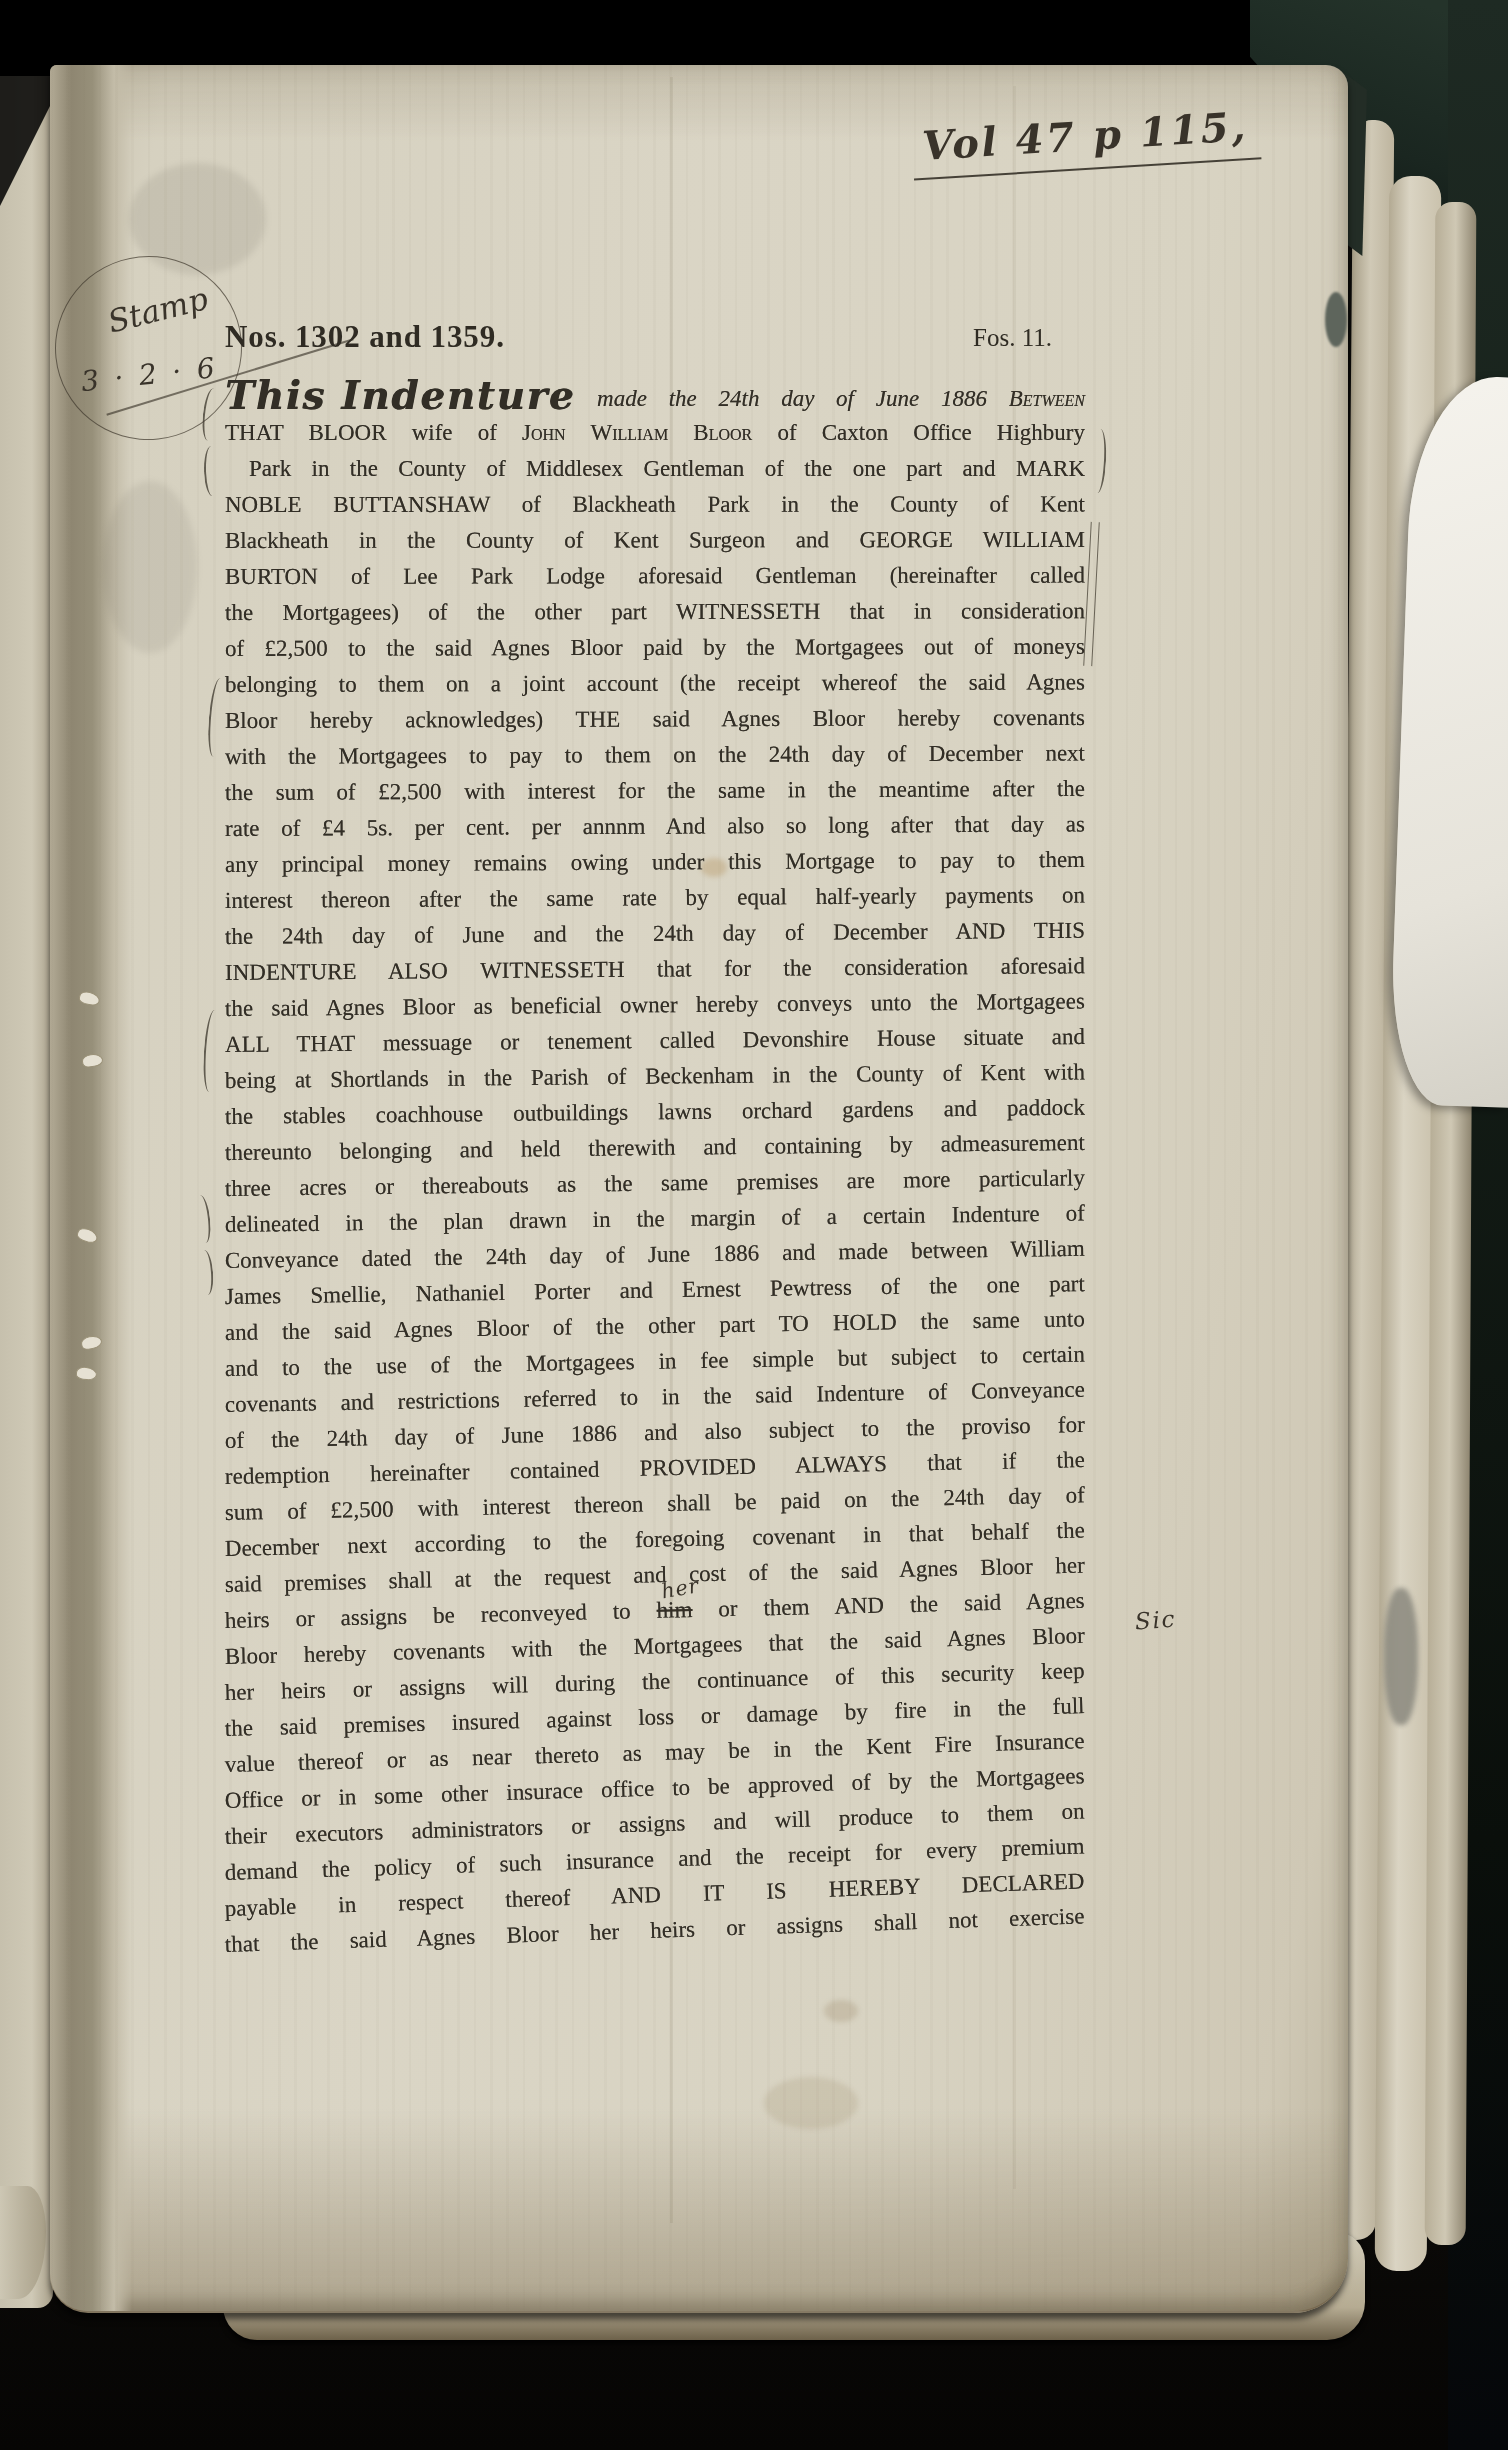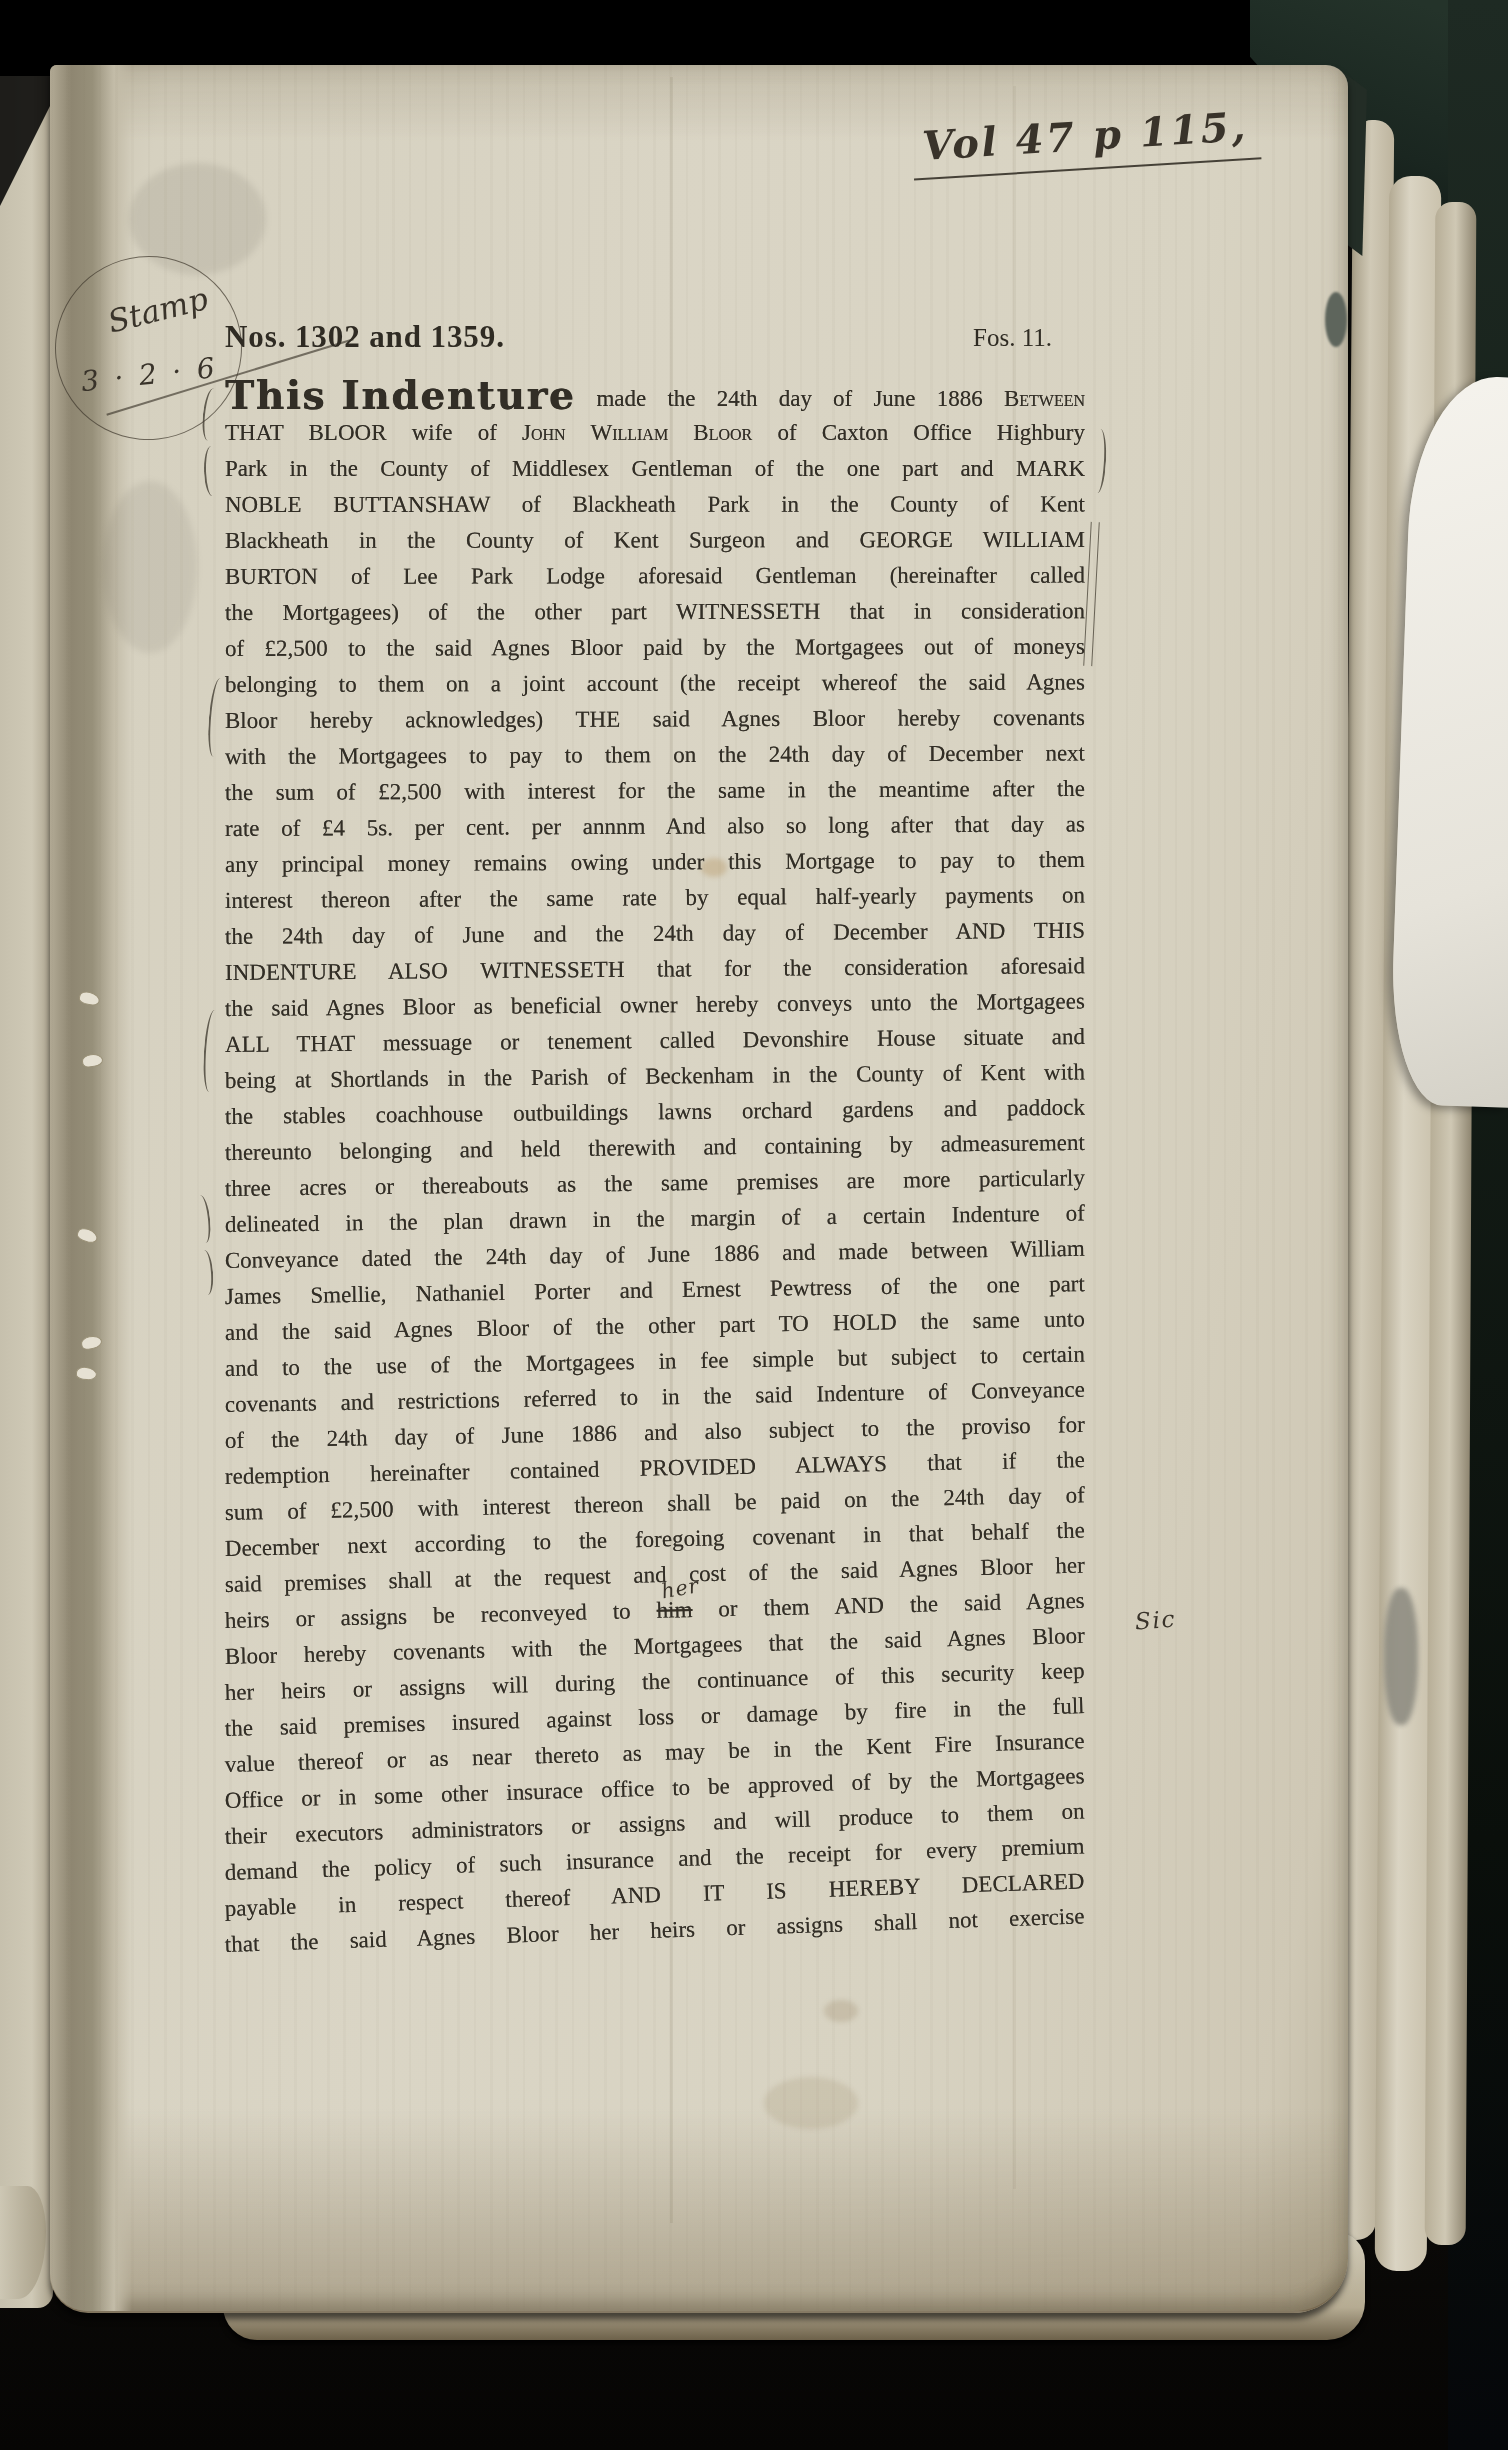--- a/index.html
+++ b/index.html
@@ -142,23 +142,23 @@
   </div>
   <div class="stamp-line"></div>
   <div class="hand sic-note">Sic</div>
 
   <div class="header-row">
     <span class="doc-numbers">Nos. 1302 and 1359.</span>
     <span class="folio">Fos. 11.</span>
   </div>
 
   <div class="text-col">
-      <div class="text-line" style="transform: rotate(0deg);"><span class="blackletter">This  Indenture</span><span> made the 24th day of June 1886 </span><span class="smallcaps">Between</span></div>
+      <div class="text-line" style="transform: rotate(0deg); font-style: italic;"><span class="blackletter">This  Indenture</span><span> made the 24th day of June 1886 </span><span class="smallcaps">Between</span></div>
       <div class="text-line" style="transform: rotate(-0.007deg);"><span>THAT BLOOR wife of </span><span class="smallcaps">John William Bloor</span><span> of Caxton Office Highbury</span></div>
-      <div class="text-line" style="transform: rotate(-0.018deg);"><span>Park in the County of Middlesex Gentleman of the one part and MARK</span></div>
+      <div class="text-line" style="transform: rotate(-0.018deg); margin-left: 24px;"><span>Park in the County of Middlesex Gentleman of the one part and MARK</span></div>
       <div class="text-line" style="transform: rotate(-0.034deg);"><span>NOBLE BUTTANSHAW of Blackheath Park in the County of Kent</span></div>
       <div class="text-line" style="transform: rotate(-0.073deg);"><span>Blackheath in the County of Kent Surgeon and GEORGE WILLIAM</span></div>
       <div class="text-line" style="transform: rotate(-0.096deg);"><span>BURTON of Lee Park Lodge aforesaid Gentleman (hereinafter called</span></div>
       <div class="text-line" style="transform: rotate(-0.121deg);"><span>the Mortgagees) of the other part WITNESSETH that in consideration</span></div>
       <div class="text-line" style="transform: rotate(-0.147deg);"><span>of £2,500 to the said Agnes Bloor paid by the Mortgagees out of moneys</span></div>
       <div class="text-line" style="transform: rotate(-0.176deg);"><span>belonging to them on a joint account (the receipt whereof the said Agnes</span></div>
       <div class="text-line" style="transform: rotate(-0.206deg);"><span>Bloor hereby acknowledges) THE said Agnes Bloor hereby covenants</span></div>
       <div class="text-line" style="transform: rotate(-0.237deg);"><span>with the Mortgagees to pay to them on the 24th day of December next</span></div>
       <div class="text-line" style="transform: rotate(-0.271deg);"><span>the sum of £2,500 with interest for the same in the meantime after the</span></div>
       <div class="text-line" style="transform: rotate(-0.305deg);"><span>rate of £4 5s. per cent. per annnm And also so long after that day as</span></div>

